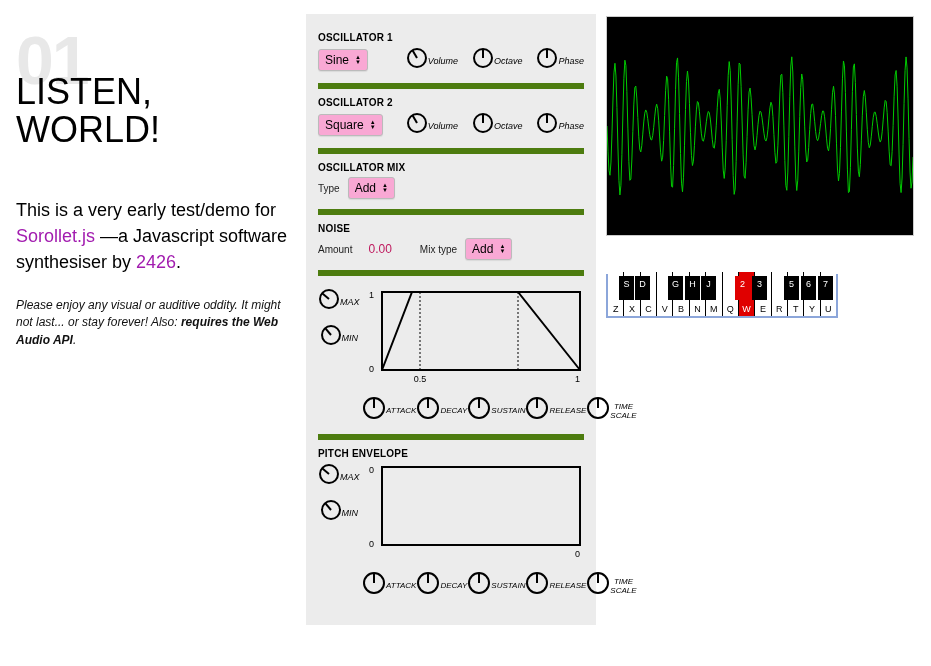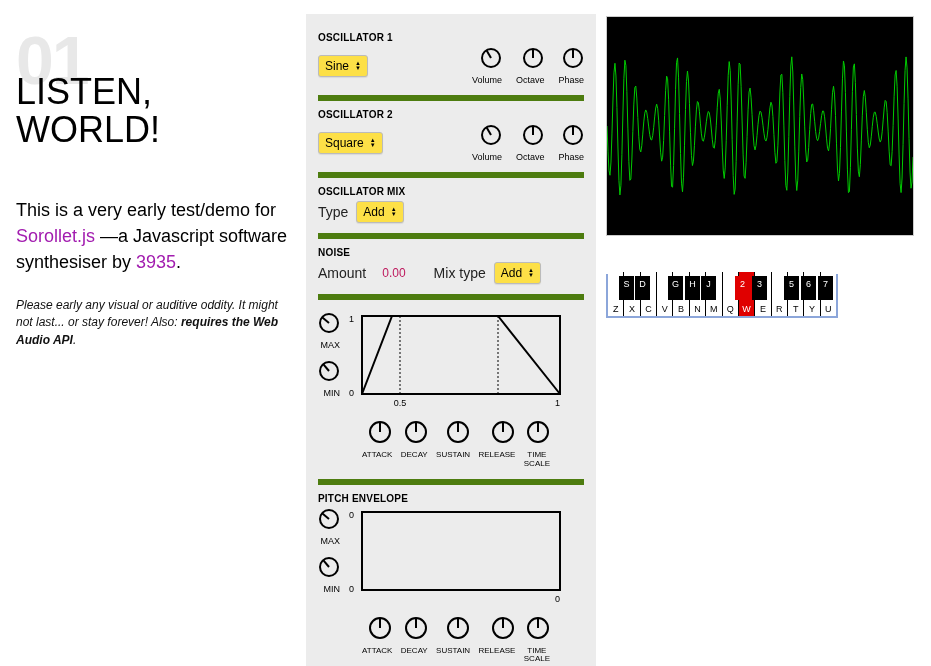--- a/index.html
+++ b/index.html
@@ -11,26 +11,26 @@
   .big-num { font-size: 68px; font-weight: 700; color: #e8e8e8; line-height: 0.9; letter-spacing: -2px; margin-top: 6px; }
   .headline { font-size: 36px; font-weight: 400; line-height: 1.05; margin-top: -18px; letter-spacing: 0px;}
   .intro { font-size: 18px; line-height: 1.45; margin-top: 48px; }
   .intro a, .intro .link { color: #a21caf; text-decoration: none; }
   .note { font-size: 12px; font-style: italic; line-height: 1.45; margin-top: 22px; color: #111; }
   .note b { font-weight: 700; font-style: italic; }
   .sect-title { font-size: 10px; font-weight: 700; text-transform: uppercase; letter-spacing: 0.2px; }
   .section { border-bottom: 6px solid #4d7c0f; padding: 8px 0 10px 0; }
   .section:last-child { border-bottom: none; }
   .row { display: flex; align-items: center; gap: 8px; flex-wrap: wrap; }
-  .select-wrap { display: flex; align-items: center; background: #fde047; border: 1px solid #bbb; border-radius: 3px; height: 22px; padding: 0 6px; font-size: 12px; box-shadow: 0 1px 1px rgba(0,0,0,0.08);}
+  .select-wrap { display: flex; align-items: center; background: #f9a8d4; border: 1px solid #bbb; border-radius: 3px; height: 22px; padding: 0 6px; font-size: 12px; box-shadow: 0 1px 1px rgba(0,0,0,0.08);}
   .select-arrows { display:inline-flex; flex-direction: column; font-size: 6px; line-height: 5px; margin-left: 6px; color: #000;}
-  .small-label { font-size: 14px; color: #222; }
+  .small-label { font-size: 10px; color: #222; }
   .blue-val { font-size: 12px; color: #be185d; margin-left: 8px; }
   .knob-group { display: flex; gap: 14px; margin-left: auto; }
-  .knob-item { display: flex; flex-direction: column; align-items: flex-end; }
+  .knob-item { display: flex; flex-direction: row; align-items: center; font-style: italic; }
   .knob-cap { font-size: 9px; text-align: center; margin-top: 2px; }
   .knob-cap2 { font-size: 8px; text-align: center; margin-top: 3px; line-height: 1.1; }
   .envelope-body { display: flex; gap: 8px; margin-top: 4px; }
   .env-side { display: flex; flex-direction: column; gap: 10px; align-items: center; }
   .env-graph { flex: 1; }
   .env-knobs { display: flex; justify-content: space-between; margin-top: 8px; padding: 0 34px 0 44px; }
   .oscilloscope { width: 308px; height: 220px; background: #000; border: 1px solid #ccc; margin-top: 2px; }
   .oscilloscope svg { width: 100%; height: 100%; display: block; }
   .keyboard { margin-top: 38px; width: 232px; height: 44px; border: 2px solid #8ca6da; position: relative; background: #fff; }
   .key-row { position: absolute; left: 0; right: 0; bottom: 0; height: 44px; display: flex; }
@@ -43,24 +43,24 @@
 </style>
 </head>
 <body>
 
 <div class="layout">
 
   <div class="left-col">
     <div class="big-num">01</div>
     <div class="headline">LISTEN, WORLD!</div>
     <p class="intro">
-      <span>This is a very early test/demo for </span><a href="#" class="link">Sorollet.js</a><span> —a Javascript software synthesiser by </span><a href="#" class="link">3935</a><span>.</span>
+      <span>This is a very early test/demo for </span><a href="#" class="link">Sorollet.js</a><span> —a Javascript software synthesiser by </span><a href="#" class="link">2426</a><span>.</span>
     </p>
     <p class="note">
-      <span>Please early any visual or auditive oddity. It might not last... or stay forever! Also: </span><b>requires the Web Audio API</b><span>.</span>
+      <span>Please enjoy any visual or auditive oddity. It might not last... or stay forever! Also: </span><b>requires the Web Audio API</b><span>.</span>
     </p>
   </div>
 
   <div class="mid-col">
 
     <div class="section">
       <div class="sect-title">OSCILLATOR 1</div>
       <div class="row" style="margin-top:4px;">
         <div class="select-wrap">
           <span>Sine</span>

